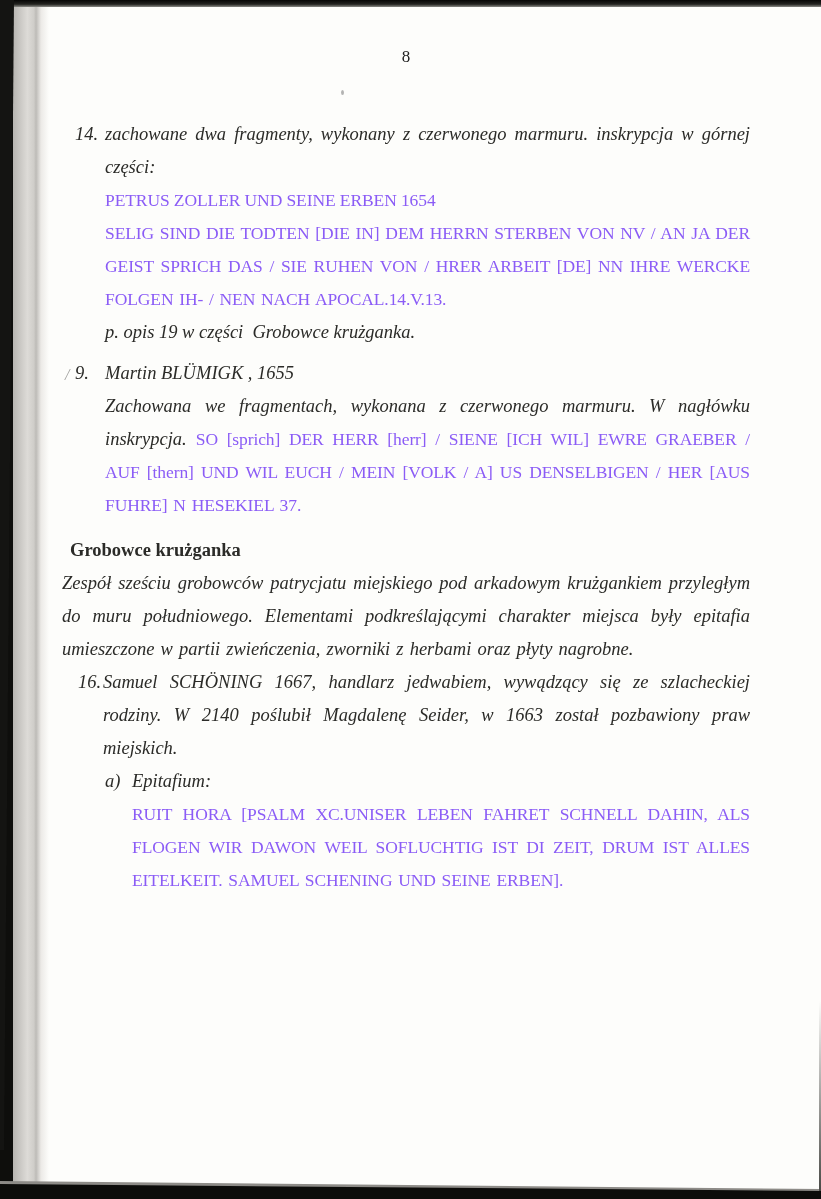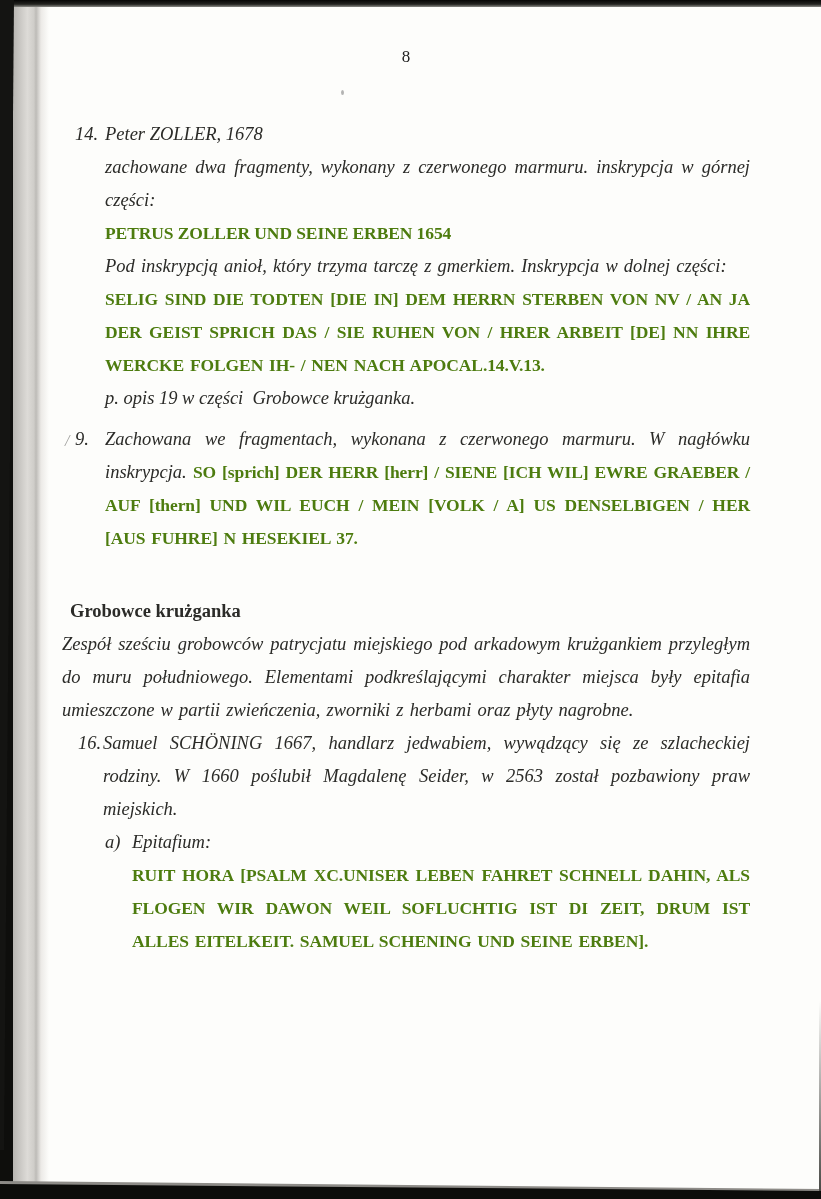--- a/index.html
+++ b/index.html
@@ -55,74 +55,73 @@
   .pagenum{
     margin-top:40px;text-align:center;font-size:17px;color:#222;
   }
   .speck{
     position:absolute;left:341px;top:90px;width:3px;height:5px;
     background:#777;border-radius:50%;opacity:.55;z-index:3;
   }
   .it{font-style:italic;}
   .just{text-align:justify;text-align-last:left;word-spacing:1.5px;}
   .caps{
-    font-style:normal;font-size:17.5px;letter-spacing:-0.1px;color:#4d7c0f;font-weight:bold;
+    font-style:normal;font-size:17.5px;letter-spacing:-0.1px;color:#8b5cf6;
   }
   p{margin:0;}
   .ref{white-space:pre-wrap;}
   
   .item{position:relative;padding-left:43px;}
   .item .num{position:absolute;left:13px;top:0;font-style:italic;}
   .item .premark{
     position:absolute;left:3px;top:1px;font-style:italic;opacity:.45;font-size:16px;
   }
   .item15{margin-top:8px;}
   .item14{margin-top:45px;}
-  .section{margin-top:40px;}
+  .section{margin-top:12px;}
   .section-heading{font-weight:bold;padding-left:8px;}
   .item16{padding-left:41px;}
   .item16 .num{left:16px;}
   .subitem{position:relative;padding-left:29px;margin-top:0;}
   .subitem .submarker{position:absolute;left:2px;top:0;font-style:italic;}
 </style>
 </head>
 <body>
 
 <div class="paper"></div>
 <div class="page-curl"></div>
 <div class="speck"></div>
 
 <div class="content">
 
   <div class="pagenum">8</div>
 
   <div class="item item14">
     <span class="num">14.</span>
-    <p class="it">Peter ZOLLER, 1678</p>
     <p class="it just">zachowane dwa fragmenty, wykonany z czerwonego marmuru. inskrypcja w górnej części:</p>
     <p class="caps">PETRUS ZOLLER UND SEINE ERBEN 1654</p>
-    <p class="it just">Pod inskrypcją anioł, który trzyma tarczę z gmerkiem. Inskrypcja w dolnej części:</p>
     <p class="caps just">SELIG SIND DIE TODTEN [DIE IN] DEM HERRN STERBEN VON NV / AN JA DER GEIST SPRICH DAS / SIE RUHEN VON / HRER ARBEIT [DE] NN IHRE WERCKE FOLGEN IH- / NEN NACH APOCAL.14.V.13.</p>
     <p class="it ref">p. opis 19 w części  Grobowce krużganka.</p>
   </div>
 
   <div class="item item15">
     <span class="premark">/</span>
     <span class="num">9.</span>
+    <p class="it">Martin BLÜMIGK , 1655</p>
     <p class="just"><span class="it">Zachowana we fragmentach, wykonana z czerwonego marmuru. W nagłówku inskrypcja.</span> <span class="caps">SO [sprich] DER HERR [herr] / SIENE [ICH WIL] EWRE GRAEBER / AUF [thern] UND WIL EUCH / MEIN [VOLK / A] US DENSELBIGEN / HER [AUS FUHRE] N HESEKIEL 37.</span></p>
   </div>
 
   <div class="section">
     <p class="section-heading">Grobowce krużganka</p>
     <p class="it just">Zespół sześciu grobowców patrycjatu miejskiego pod arkadowym krużgankiem przyległym do muru południowego. Elementami podkreślającymi charakter miejsca były epitafia umieszczone w partii zwieńczenia, zworniki z herbami oraz płyty nagrobne.</p>
   </div>
 
   <div class="item item16">
     <span class="num">16.</span>
-    <p class="it just">Samuel SCHÖNING 1667, handlarz jedwabiem, wywądzący się ze szlacheckiej rodziny. W 1660 poślubił Magdalenę Seider, w 2563 został pozbawiony praw miejskich.</p>
+    <p class="it just">Samuel SCHÖNING 1667, handlarz jedwabiem, wywądzący się ze szlacheckiej rodziny. W 2140 poślubił Magdalenę Seider, w 1663 został pozbawiony praw miejskich.</p>
     <div class="subitem">
       <span class="submarker">a)</span>
       <p class="it">Epitafium:</p>
       <p class="caps just">RUIT HORA [PSALM XC.UNISER LEBEN FAHRET SCHNELL DAHIN, ALS FLOGEN WIR DAWON WEIL SOFLUCHTIG IST DI ZEIT, DRUM IST ALLES EITELKEIT. SAMUEL SCHENING UND SEINE ERBEN].</p>
     </div>
   </div>
 
 </div>
 
 <div class="edge-top"></div>

